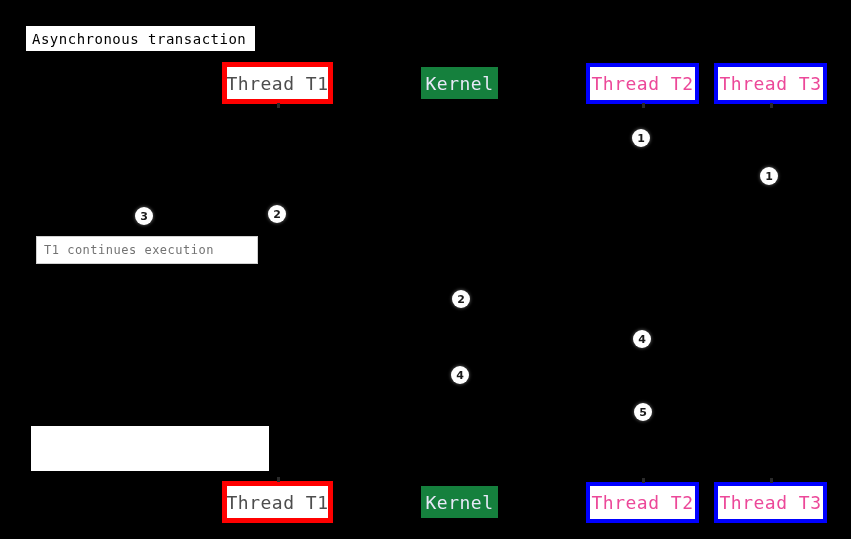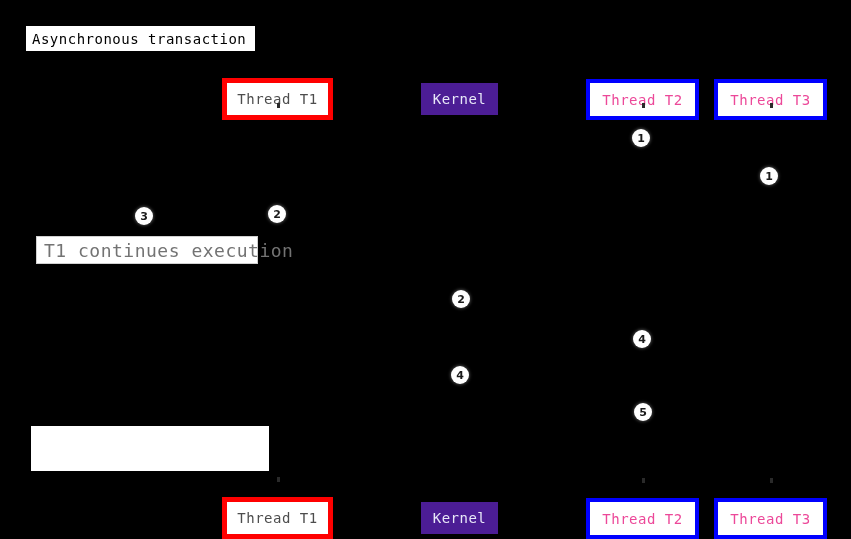--- a/index.html
+++ b/index.html
@@ -36,36 +36,35 @@
 
   
   .life-box {
     position: absolute;
     box-sizing: border-box;
     display: flex;
     align-items: center;
     justify-content: center;
     white-space: nowrap;
     font-family: "DejaVu Sans Mono", "Liberation Mono", monospace;
-    font-size: 14px;
+    font-size: 18px;
     letter-spacing: 0.5px;
-    margin-top: 16px;
   }
   .life-box.red {
     background: #ffffff;
     color: #4d4d4d;
     border: 5px solid #ff0000;
   }
   .life-box.blue {
     background: #ffffff;
     color: #ec4899;
     border: 4px solid #0000ff;
   }
   .life-box.solid-blue {
-    background: #4c1d95;
+    background: #15803d;
     color: #e8e8f8;
     border: none;
   }
 
   
   .tick {
     position: absolute;
     width: 3px;
     height: 5px;
     background: #2a2a2a;
@@ -75,21 +74,21 @@
   .note-box {
     position: absolute;
     box-sizing: border-box;
     background: #ffffff;
     border: 1px solid #d0d0d0;
     display: flex;
     align-items: center;
     padding: 0 7px;
     white-space: nowrap;
     font-family: "DejaVu Sans Mono", "Liberation Mono", monospace;
-    font-size: 18px;
+    font-size: 12px;
     letter-spacing: 0.5px;
     color: #737373;
   }
   .blank-box {
     position: absolute;
     background: #ffffff;
     box-sizing: border-box;
   }
 
   

